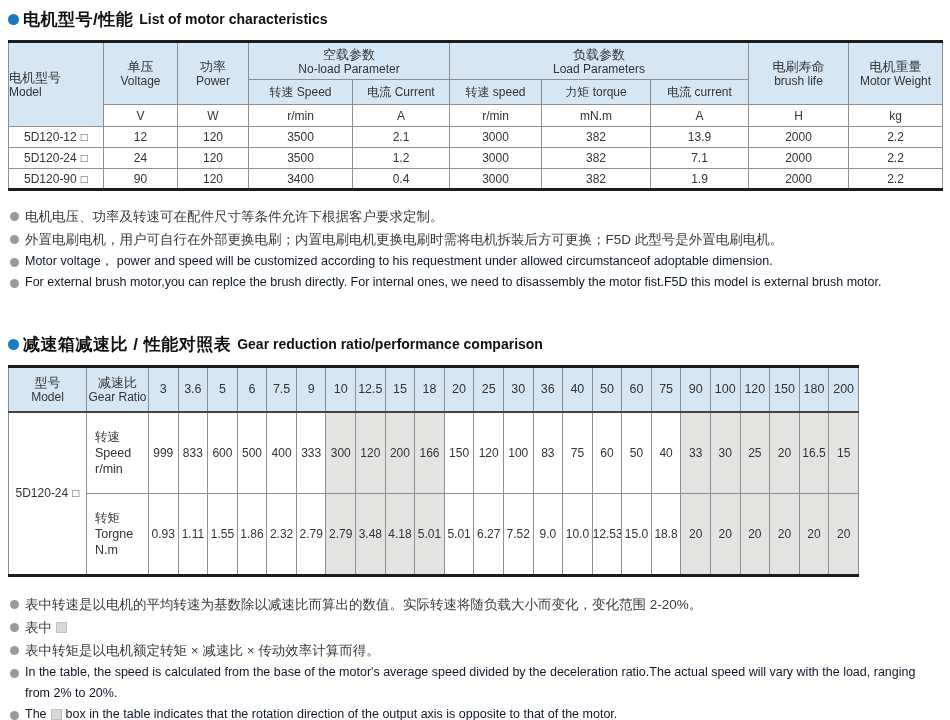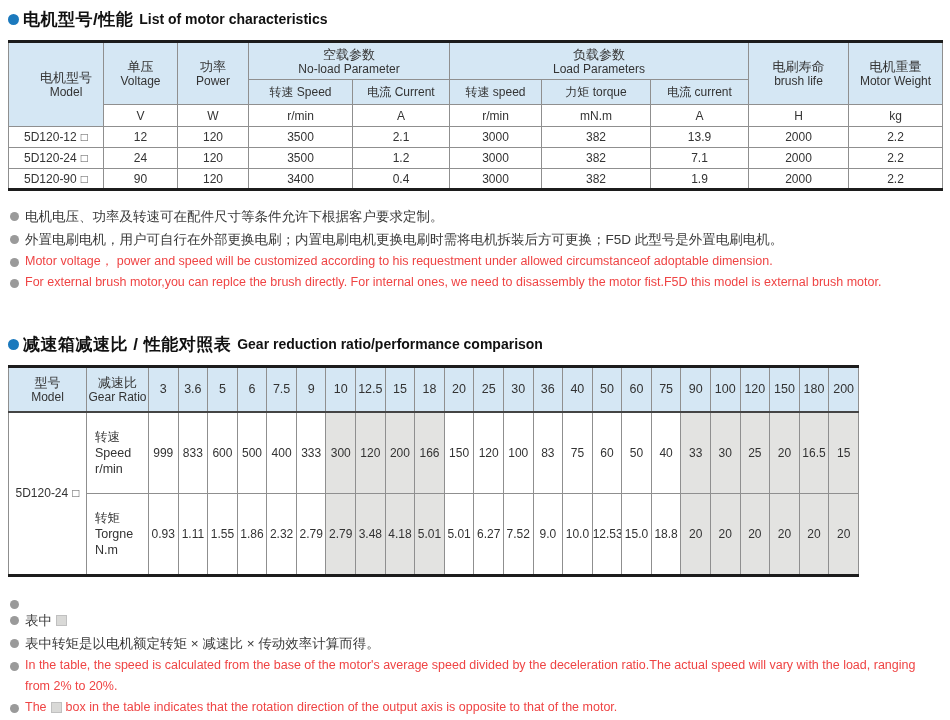--- a/index.html
+++ b/index.html
@@ -20,28 +20,28 @@
   thead th { background:#d5e7f4; }
   .zh-line { font-size:13px; line-height:15px; }
   .en-line { font-size:12px; line-height:14px; }
 
   
   .t1 { border-top:3px solid #1c1c1c; border-bottom:3px solid #1c1c1c; margin-bottom:14px; }
   .t1 tr.h1 th { height:38px; }
   .t1 tr.h2 th { height:25px; }
   .t1 tr.units th { height:22px; background:#fff; }
   .t1 tbody td { height:21px; background:#fff; }
-  .t1 .model-h { text-align:center; padding-left:20px; }
+  .t1 .model-h { text-align:left; padding-left:0; }
   .pbox { font-size:12px; margin-left:4px; color:#555; }
 
   
   ul.notes { list-style:none; }
   .note { display:flex; align-items:flex-start; }
   .note.zh { font-size:13.5px; line-height:23px; color:#3a3a3a; }
-  .note.en { font-size:12.5px; line-height:21px; color:#ef4444; }
+  .note.en { font-size:12.5px; line-height:21px; color:#0f172a; }
   .nbullet { width:9px; height:9px; border-radius:50%; background:#9a9a9a; flex:0 0 auto;
              margin:7px 6px 0 2px; }
   .swatch { display:inline-block; width:11px; height:11px; background:#d9d9d7;
             border:1px solid #c0c0c0; margin:0 4px; flex:0 0 auto; align-self:center; }
 
   
   .sec2-title { margin-top:40px; }
   .t2 { border-top:3px solid #1c1c1c; border-bottom:3px solid #1c1c1c; }
   .t2 thead th { height:45px; border-bottom:2px solid #444; font-size:12.5px; }
   .t2 tbody td { background:#fff; height:82px; font-size:12px; }
@@ -295,20 +295,21 @@
           <td class="gray">20</td>
           <td class="gray">20</td>
           <td class="gray">20</td>
         </tr>
     </tbody>
   </table>
 
   <ul class="notes notes2">
       <li class="note zh">
         <span class="nbullet"></span>
+        <span>表中转速是以电机的平均转速为基数除以减速比而算出的数值。实际转速将随负载大小而变化，变化范围 2-20%。</span>
       </li>
       <li class="note zh">
         <span class="nbullet"></span>
         <span>表中</span>
         <span class="swatch"></span>
       </li>
       <li class="note zh">
         <span class="nbullet"></span>
         <span>表中转矩是以电机额定转矩 × 减速比 × 传动效率计算而得。</span>
       </li>

